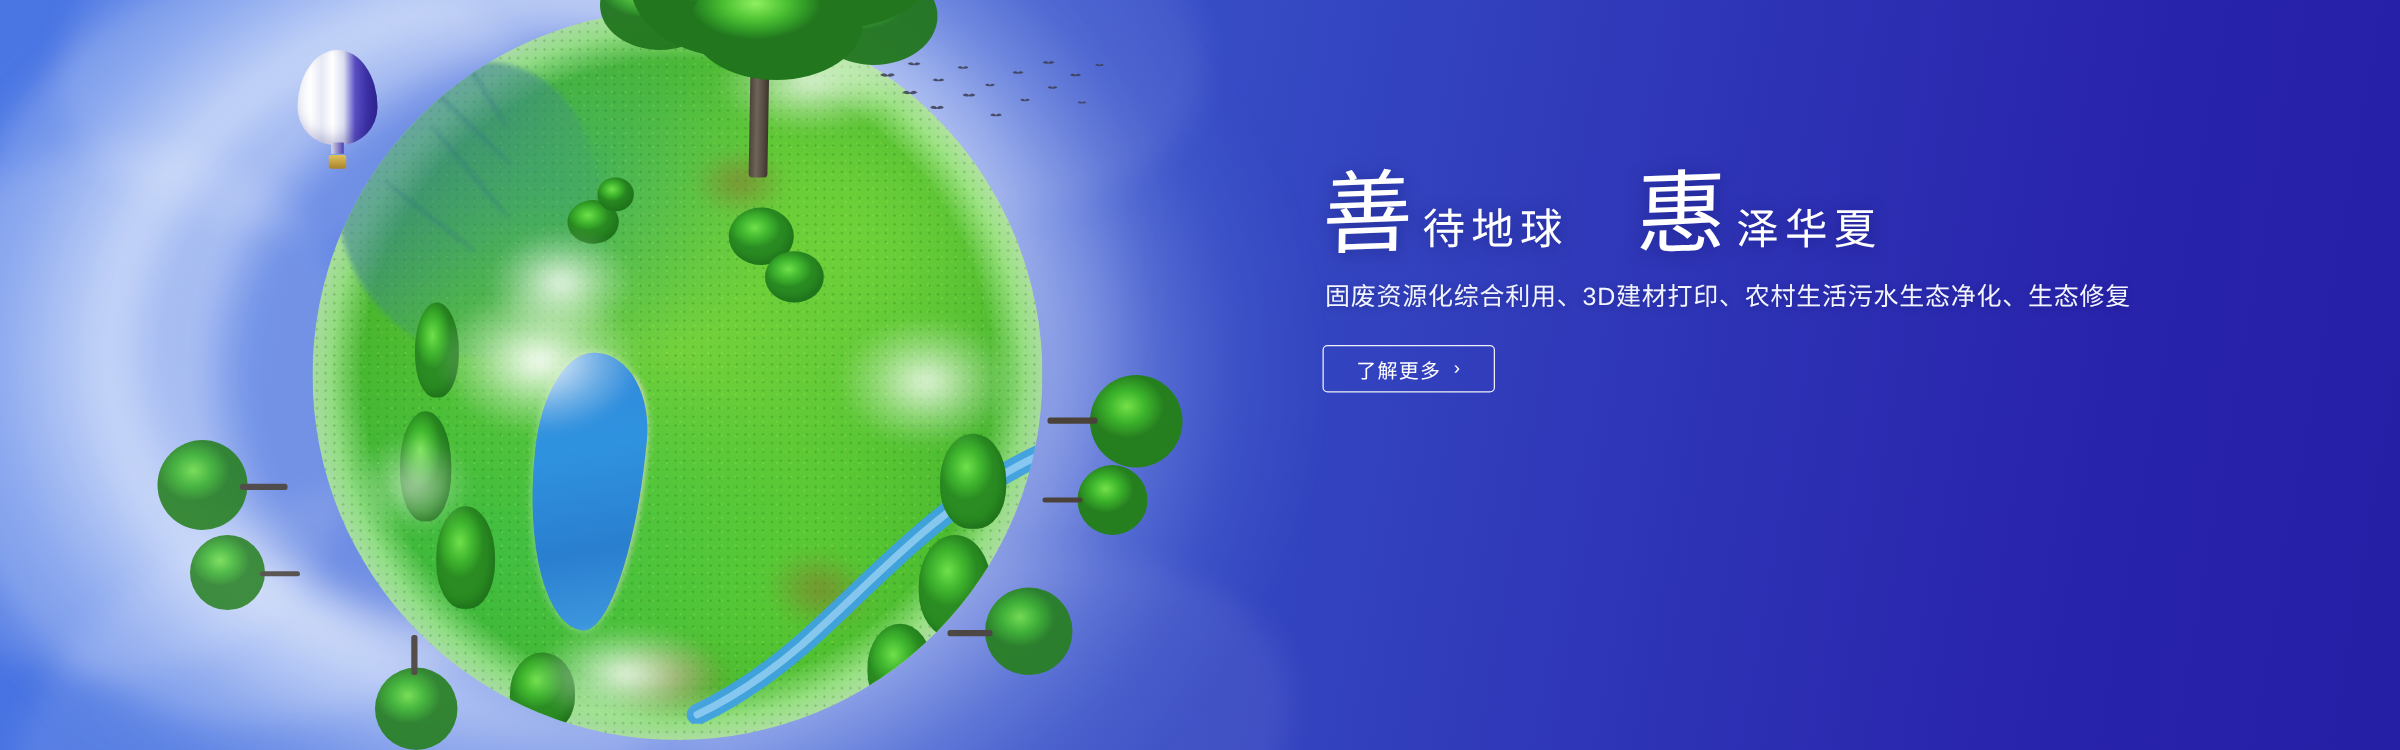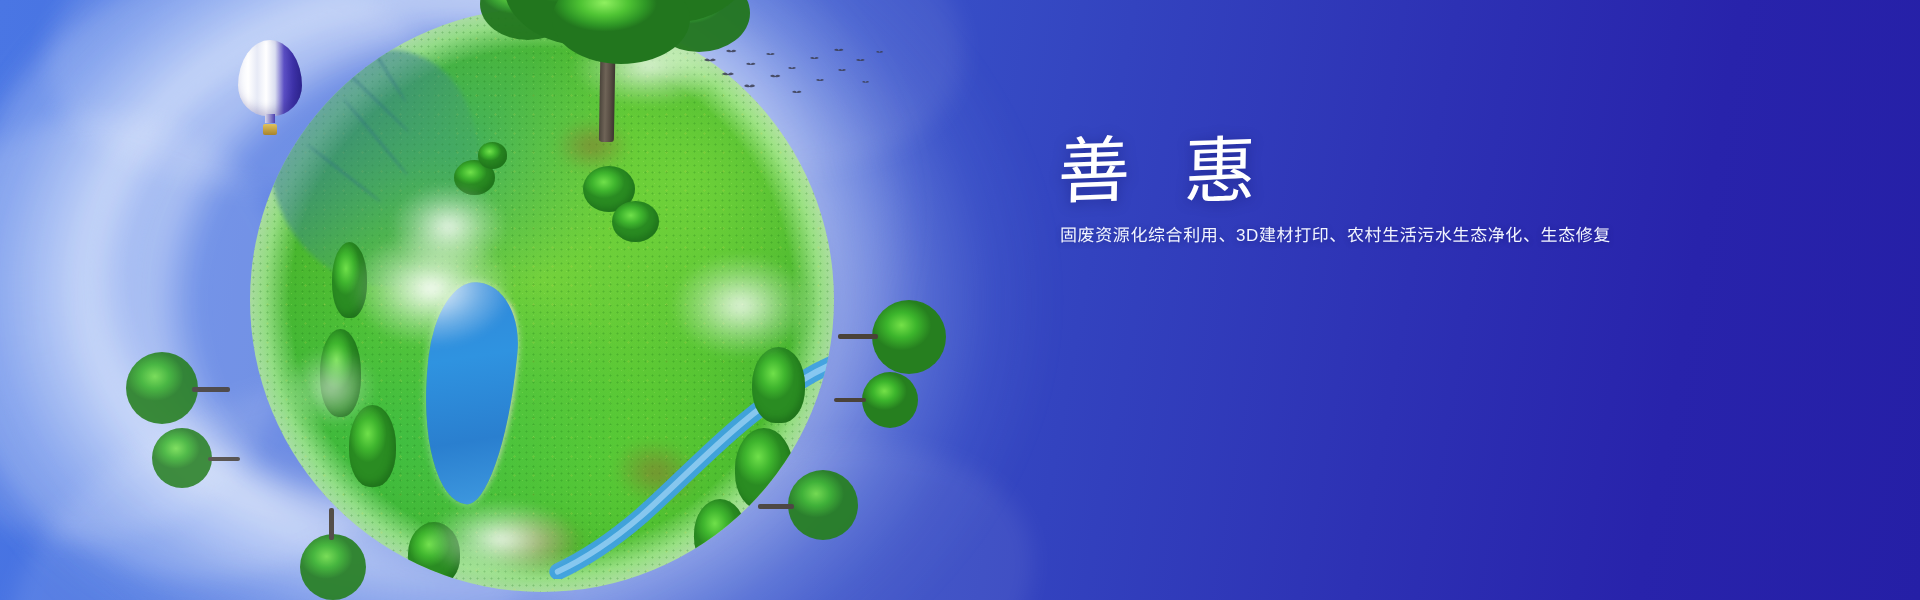--- a/index.html
+++ b/index.html
@@ -332,21 +332,21 @@
     font-size: 26px;
     line-height: 1.25;
     letter-spacing: 7px;
     font-weight: 400;
     margin: 0 0 18px 2px;
     white-space: nowrap;
     text-shadow: 0 1px 8px rgba(10,10,70,0.30);
   }
   .desc {
     color: #f2f5ff;
-    font-size: 17px;
+    font-size: 20px;
     line-height: 1.4;
     letter-spacing: 0.6px;
     margin: 0 0 24px 2px;
     white-space: nowrap;
     text-shadow: 0 1px 6px rgba(10,10,70,0.30);
   }
   .more-btn {
     display: inline-flex;
     align-items: center;
     justify-content: center;
@@ -491,23 +491,29 @@
         <path d="M162 40 q1.8-1.8 3.6 0 q1.8-1.8 3.6 0 q-1.8 1.2-3.6 .6 q-1.8 .6-3.6-.6z"></path>
         <path d="M176 10 q1.8-1.8 3.6 0 q1.8-1.8 3.6 0 q-1.8 1.2-3.6 .6 q-1.8 .6-3.6-.6z"></path>
       </g>
     </svg>
   </div>
 
   <div class="content">
 
     <div class="headline">
       <span class="hl-big">善</span>
+      <span class="hl-small">待地球</span>
       <span class="hl-gap"></span>
       <span class="hl-big">惠</span>
+      <span class="hl-small">泽华夏</span>
     </div>
 
 
     <div class="desc">固废资源化综合利用、3D建材打印、农村生活污水生态净化、生态修复</div>
 
+    <button class="more-btn">
+      <span>了解更多</span>
+      <span class="chev">›</span>
+    </button>
 
   </div>
 
 </div>
 
 </body></html>

